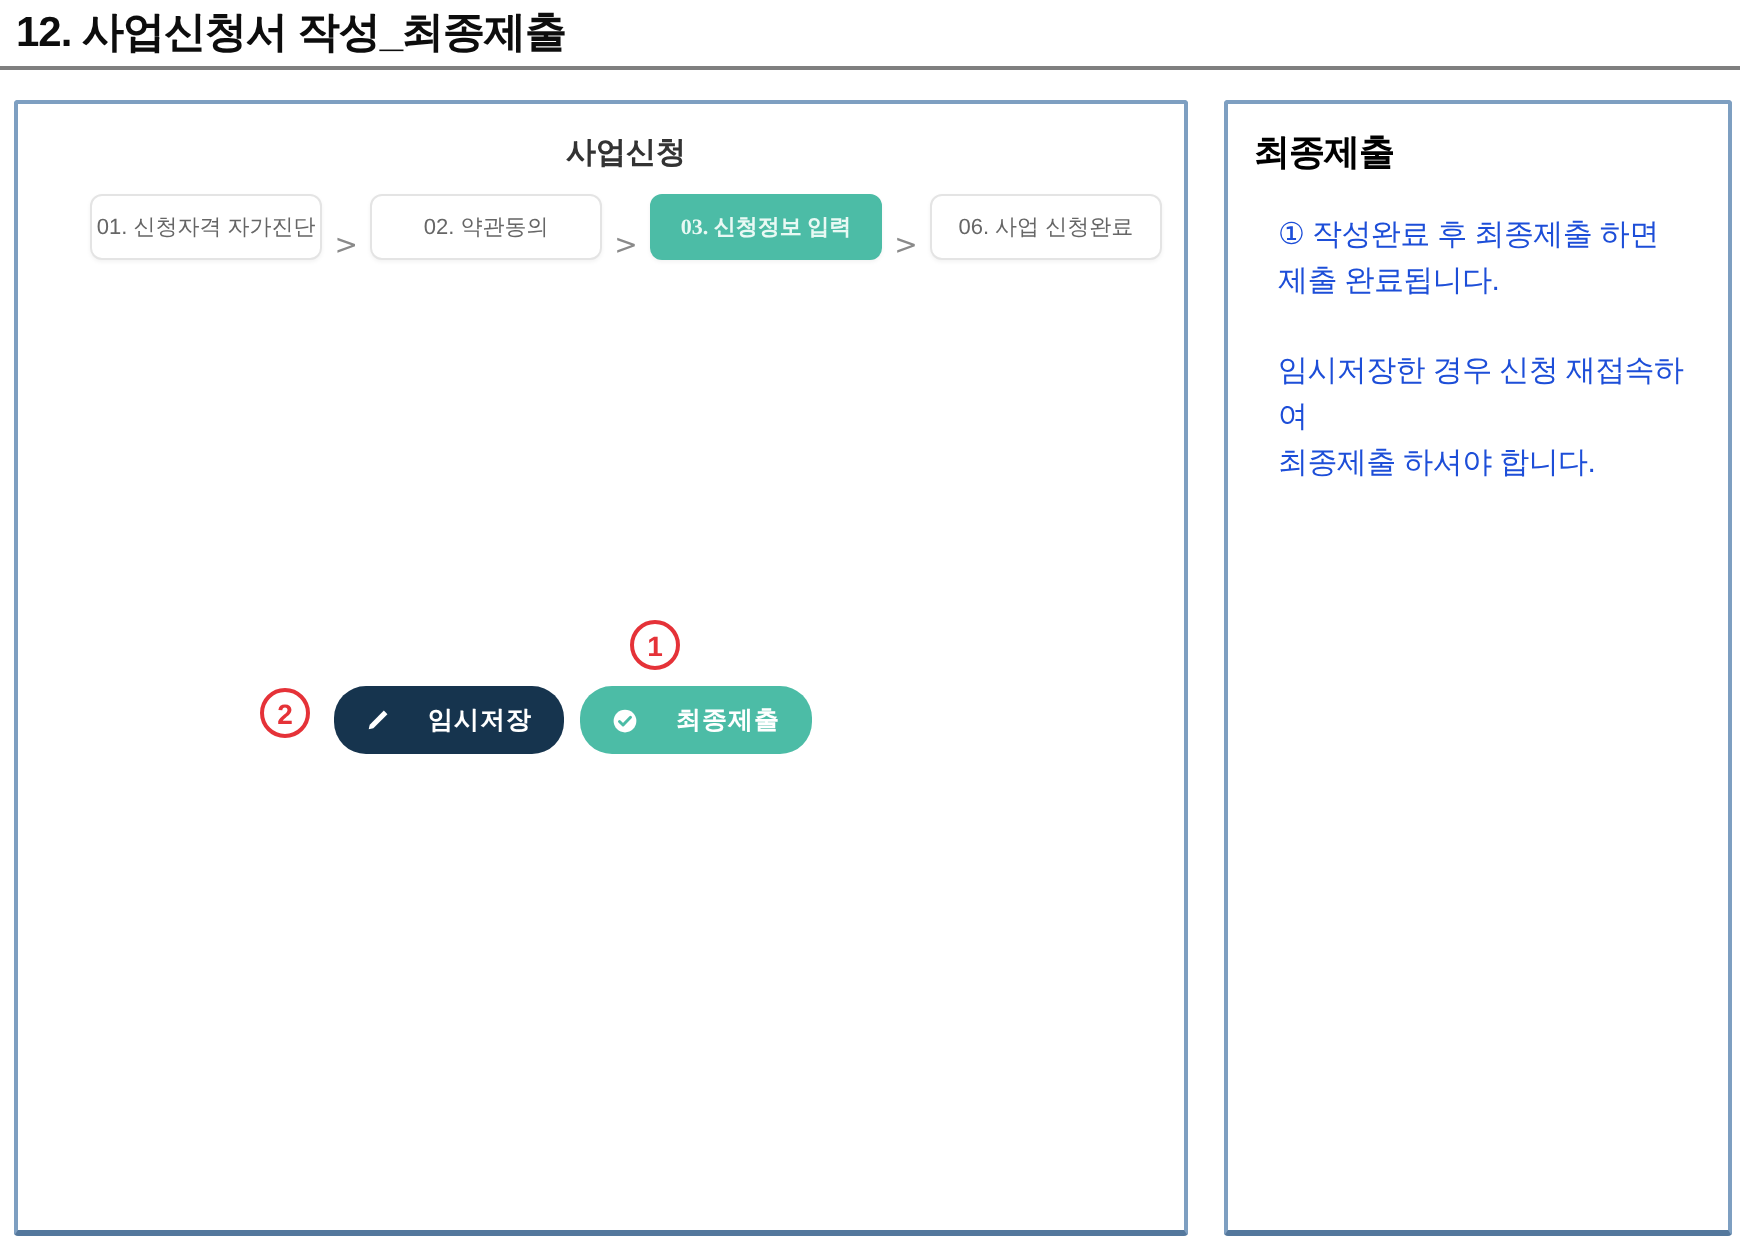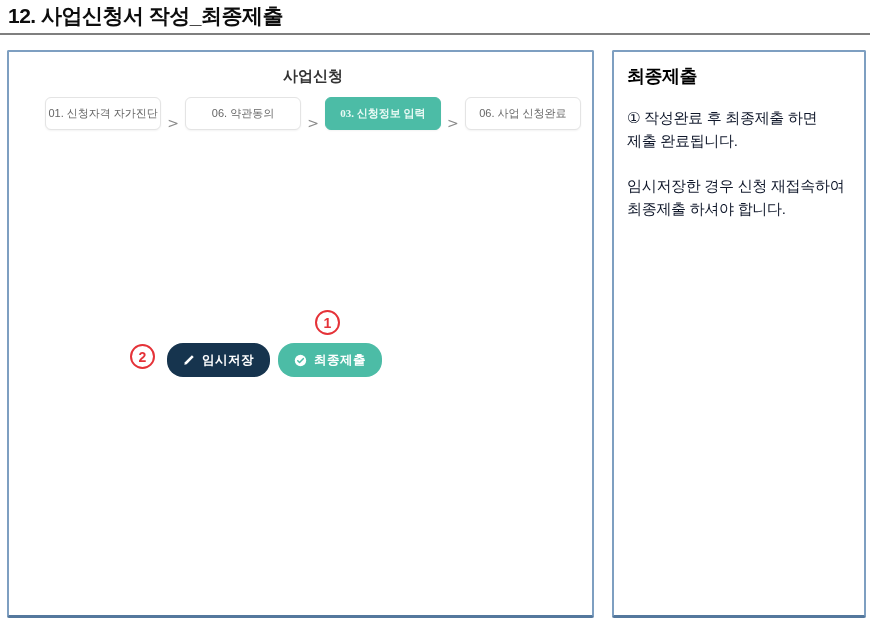--- a/index.html
+++ b/index.html
@@ -56,21 +56,21 @@
     flex: 0 0 auto; padding: 0 6px;
     color: #8a8a8a; font-size: 14px; line-height: 1;
     font-family: "DejaVu Sans", sans-serif;
   }
 
   
   .btn-row { position: absolute; left: 158px; top: 291px; display: flex; gap: 8px; }
   .btn {
     height: 34px; border: none; border-radius: 16px;
     color: #fff; font-size: 12.5px; font-weight: bold;
-    display: inline-flex; align-items: center; justify-content: flex-end; gap: 7px;
+    display: inline-flex; align-items: center; justify-content: flex-end; gap: 19px;
     padding: 0 16px; cursor: pointer; font-family: inherit; letter-spacing: 0.5px;
   }
   .btn-temp  { background: #16344e; min-width: 97px; }
   .btn-final { background: #4cbca6; min-width: 92px; }
   .btn .ico { display: inline-flex; align-items: center; }
 
   
   .callout {
     position: absolute; width: 25px; height: 25px;
     border: 2px solid #e53238; border-radius: 50%;
@@ -82,22 +82,22 @@
   .callout-2 { left: 121px; top: 292px; }
 
   
   .side-inner { padding: 12px 13px 0 13px; }
   .side-title {
     margin: 0 0 18px 0;
     font-size: 18px; font-weight: bold; color: #000;
     letter-spacing: -0.5px;
   }
   .side-para {
-    margin: 0 0 22px 0;
-    font-size: 15px; color: #0f172a; line-height: 23px;
+    margin: 0 0 22px 12px;
+    font-size: 15px; color: #1d4ed8; line-height: 23px;
     white-space: pre-line; letter-spacing: -0.3px;
   }
 </style>
 </head>
 <body>
 
 <div class="page">
 
   <div class="doc-title">12. 사업신청서 작성_최종제출</div>
   <div class="title-rule"></div>
@@ -105,21 +105,21 @@
   <div class="panel panel-main">
 
     <div class="apply-heading">사업신청</div>
 
     <div class="steps">
       <div class="step">
         <span>01. 신청자격 자가진단</span>
       </div>
       <span class="chevron">&gt;</span>
       <div class="step">
-        <span>06. 약관동의</span>
+        <span>02. 약관동의</span>
       </div>
       <span class="chevron">&gt;</span>
       <div class="step active">
         <span>03. 신청정보 입력</span>
       </div>
       <span class="chevron">&gt;</span>
       <div class="step">
         <span>06. 사업 신청완료</span>
       </div>
     </div>

